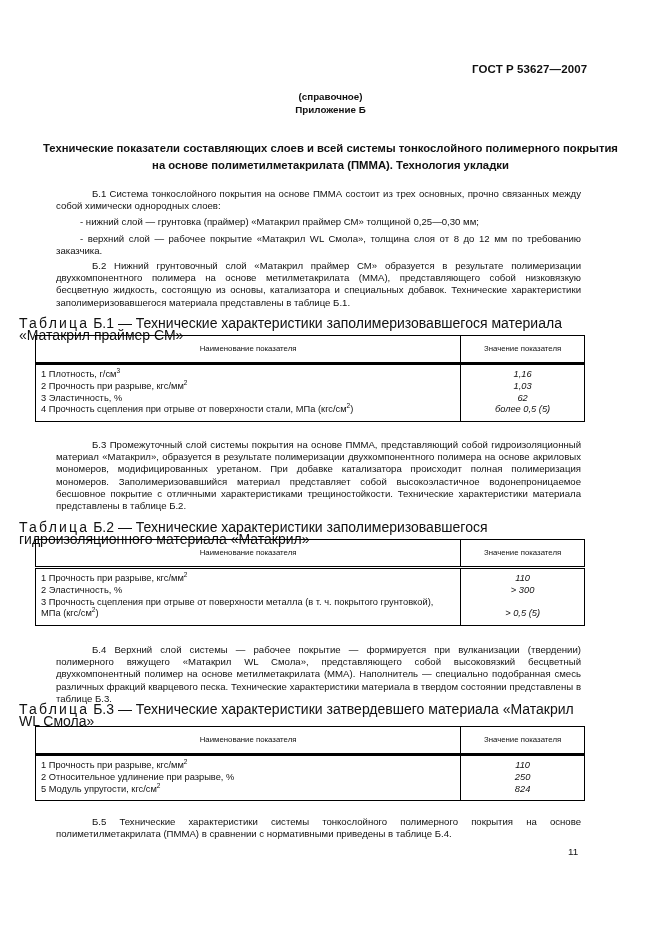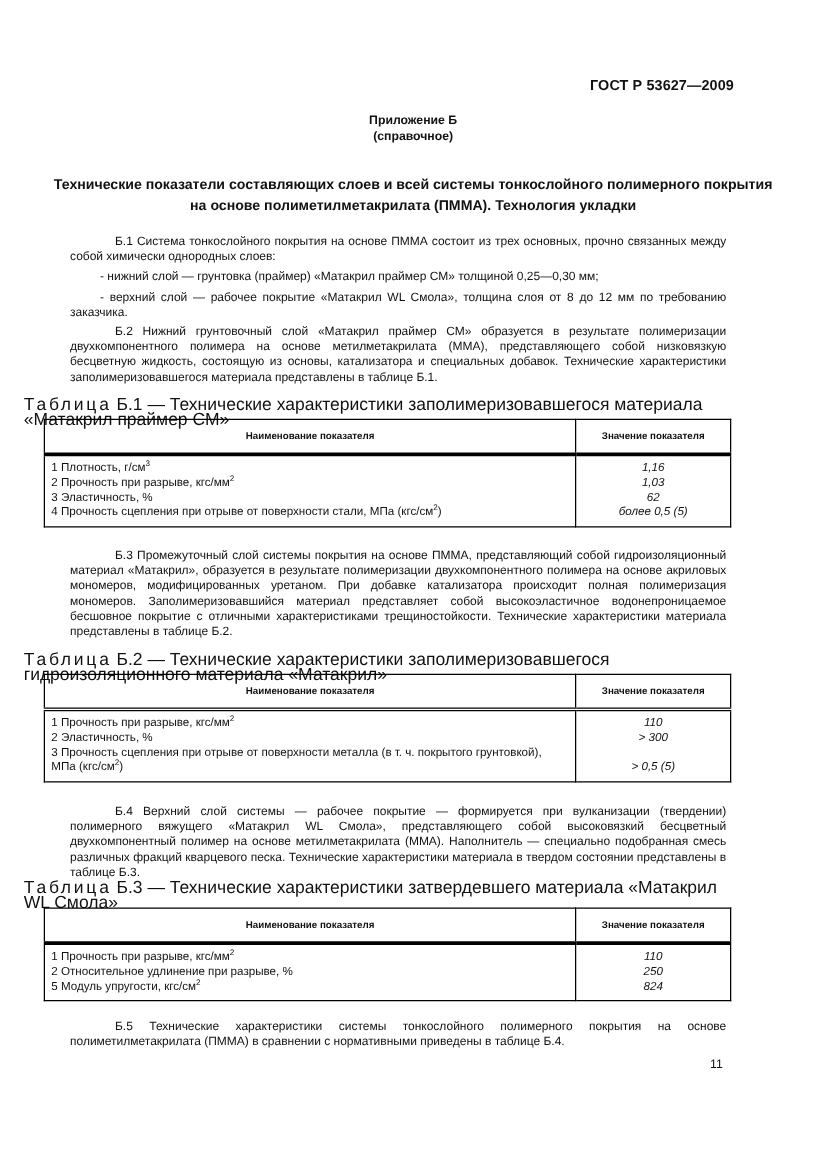--- a/index.html
+++ b/index.html
@@ -16,36 +16,36 @@
   .para p { margin: 4px; }
   .indent { text-indent: 36px; }
   .bullet { text-indent: 24px; }
   .tcap { left: 19px; width: 560px; font-size: 14px; }
   .spaced { letter-spacing: 2.2px; }
   table.t {
     position: absolute; left: 35px; width: 550px; border-collapse: collapse;
     font-size: 9.3px; line-height: 11.8px;
   }
   table.t td, table.t th { border-left: 1.6px solid #000; border-right: 1.6px solid #000; padding: 0 5px; vertical-align: top; }
-  table.t th { font-weight: bold; font-size: 7.8px; border-top: 1.6px solid #000; text-align: center; vertical-align: middle; height: 26px; padding: 0 4px; }
+  table.t th { font-weight: normal; font-size: 7.8px; border-top: 1.6px solid #000; text-align: center; vertical-align: middle; height: 26px; padding: 0 4px; }
   table.t tr.head th { border-bottom: 3.5px solid #000; }
   table.t.dbl tr.head th { border-bottom: 3.5px double #000; }
   table.t tr.body td { border-bottom: 1.6px solid #000; padding-top: 4px; padding-bottom: 5px; }
   table.t td.v { text-align: center; font-style: italic; }
   sup { font-size: 6.5px; line-height: 0; vertical-align: 4px; }
   .page-num { left: 568px; top: 846px; font-size: 9.8px; }
 </style>
 </head>
 <body>
 
-<div class="abs std-code">ГОСТ Р 53627—2009</div>
+<div class="abs std-code">ГОСТ Р 53627—2007</div>
 
 <div class="abs annex">
+  <div>(справочное)</div>
   <div>Приложение Б</div>
-  <div>(справочное)</div>
 </div>
 
 <div class="abs annex-title">Технические показатели составляющих слоев и всей системы тонкослойного полимерного покрытия на основе полиметилметакрилата (ПММА). Технология укладки</div>
 
 <div class="abs para" style="top:184px;">
   <p class="indent">Б.1 Система тонкослойного покрытия на основе ПММА состоит из трех основных, прочно связанных между собой химически однородных слоев:</p>
   <p class="bullet">- нижний слой — грунтовка (праймер) «Матакрил праймер СМ» толщиной 0,25—0,30 мм;</p>
   <p class="bullet">- верхний слой — рабочее покрытие «Матакрил WL Смола», толщина слоя от 8 до 12 мм по требованию заказчика.</p>
 </div>
 

